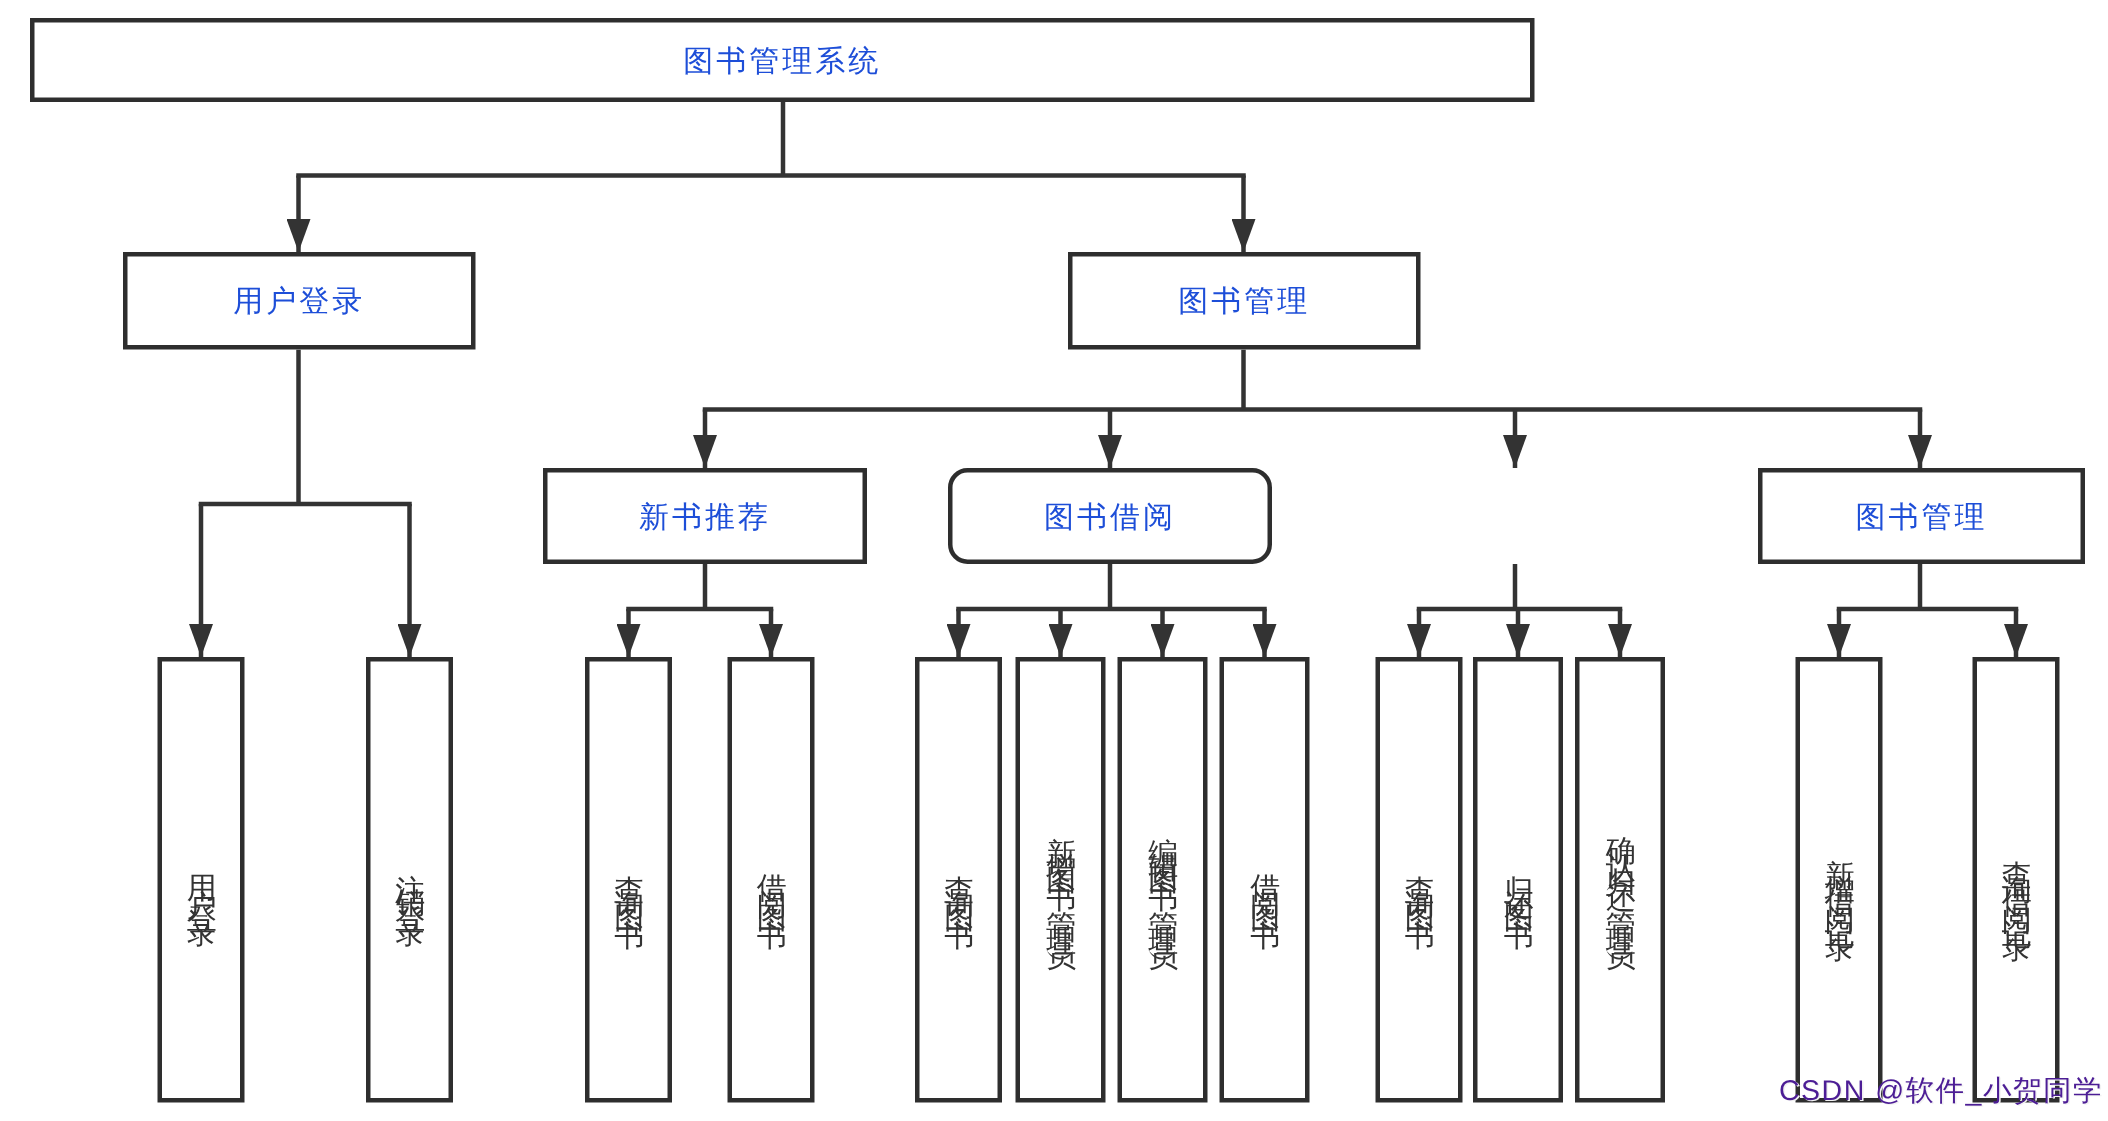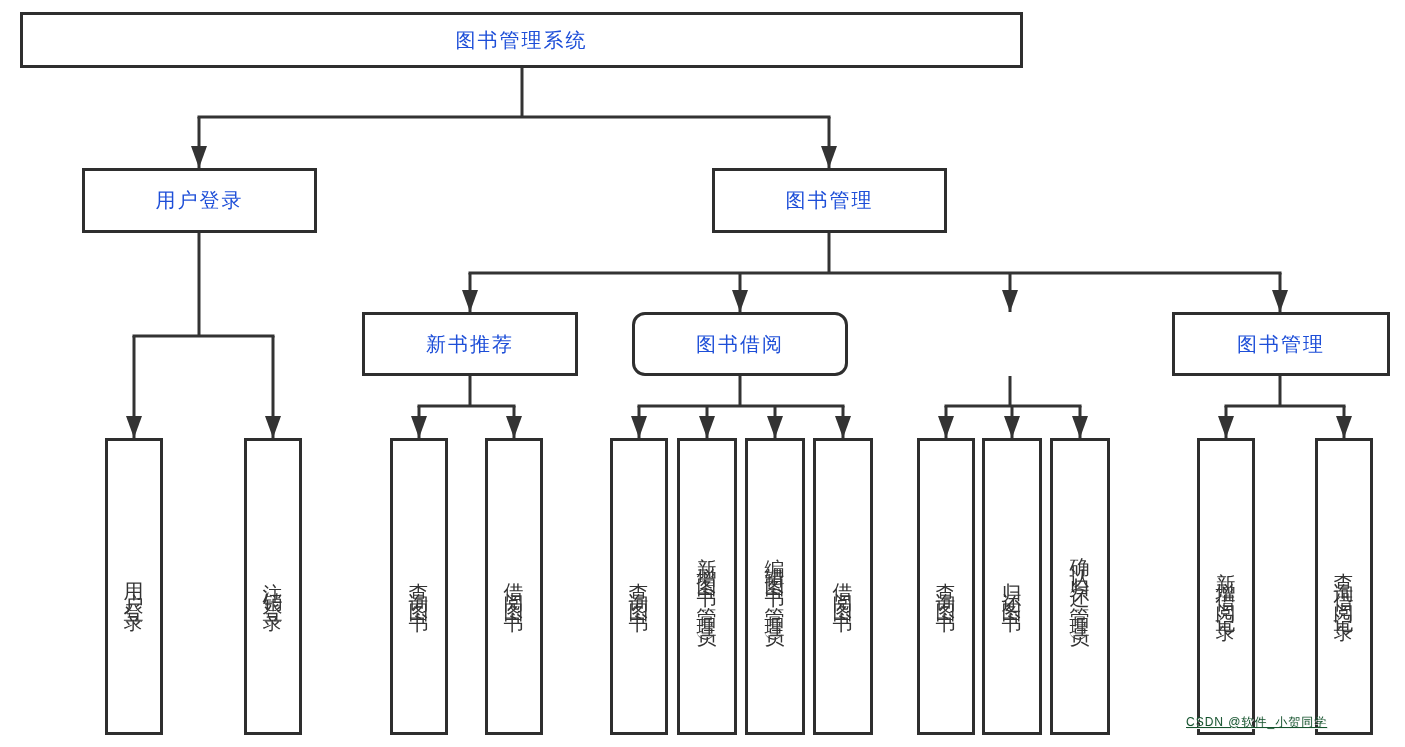--- a/index.html
+++ b/index.html
@@ -35,26 +35,25 @@
     line-height:1;
     letter-spacing:10px;
     color:#333333;
     white-space:nowrap;
   }
   #watermark{
     position:absolute;
     left:1186px;
     top:714px;
     z-index:5;
-    font-size:12px;
-    color:#14532d;
+    font-size:19px;
+    color:#4c1d95;
     letter-spacing:1px;
     text-shadow:1px 1px 0 #f2f2f2;
     white-space:nowrap;
-    text-decoration:underline;
   }
 </style>
 </head>
 <body>
 
 <div id="canvas">
 
   <svg id="connectors" width="1405" height="747" viewBox="0 0 1405 747">
     <defs>
       <marker id="arrow" markerUnits="userSpaceOnUse" markerWidth="22" markerHeight="16" viewBox="0 0 22 16" refX="22" refY="8" orient="auto">

